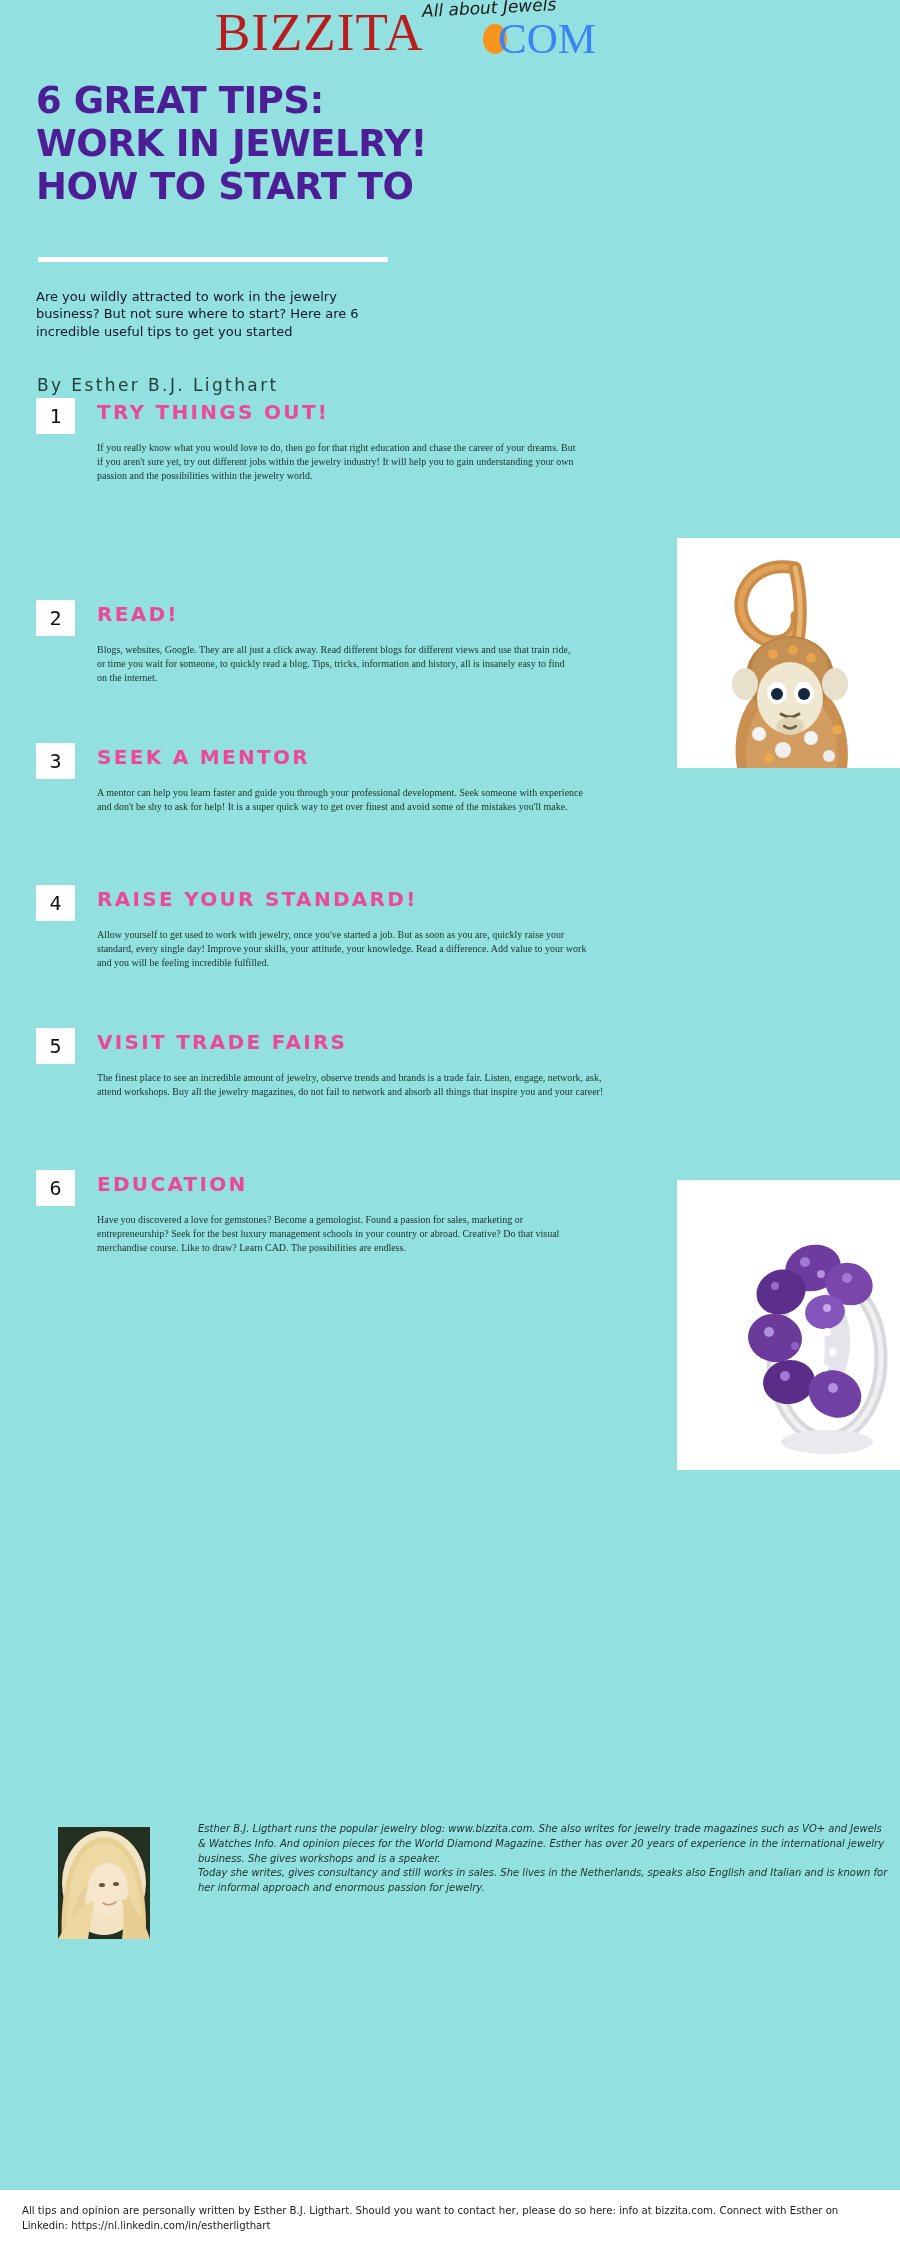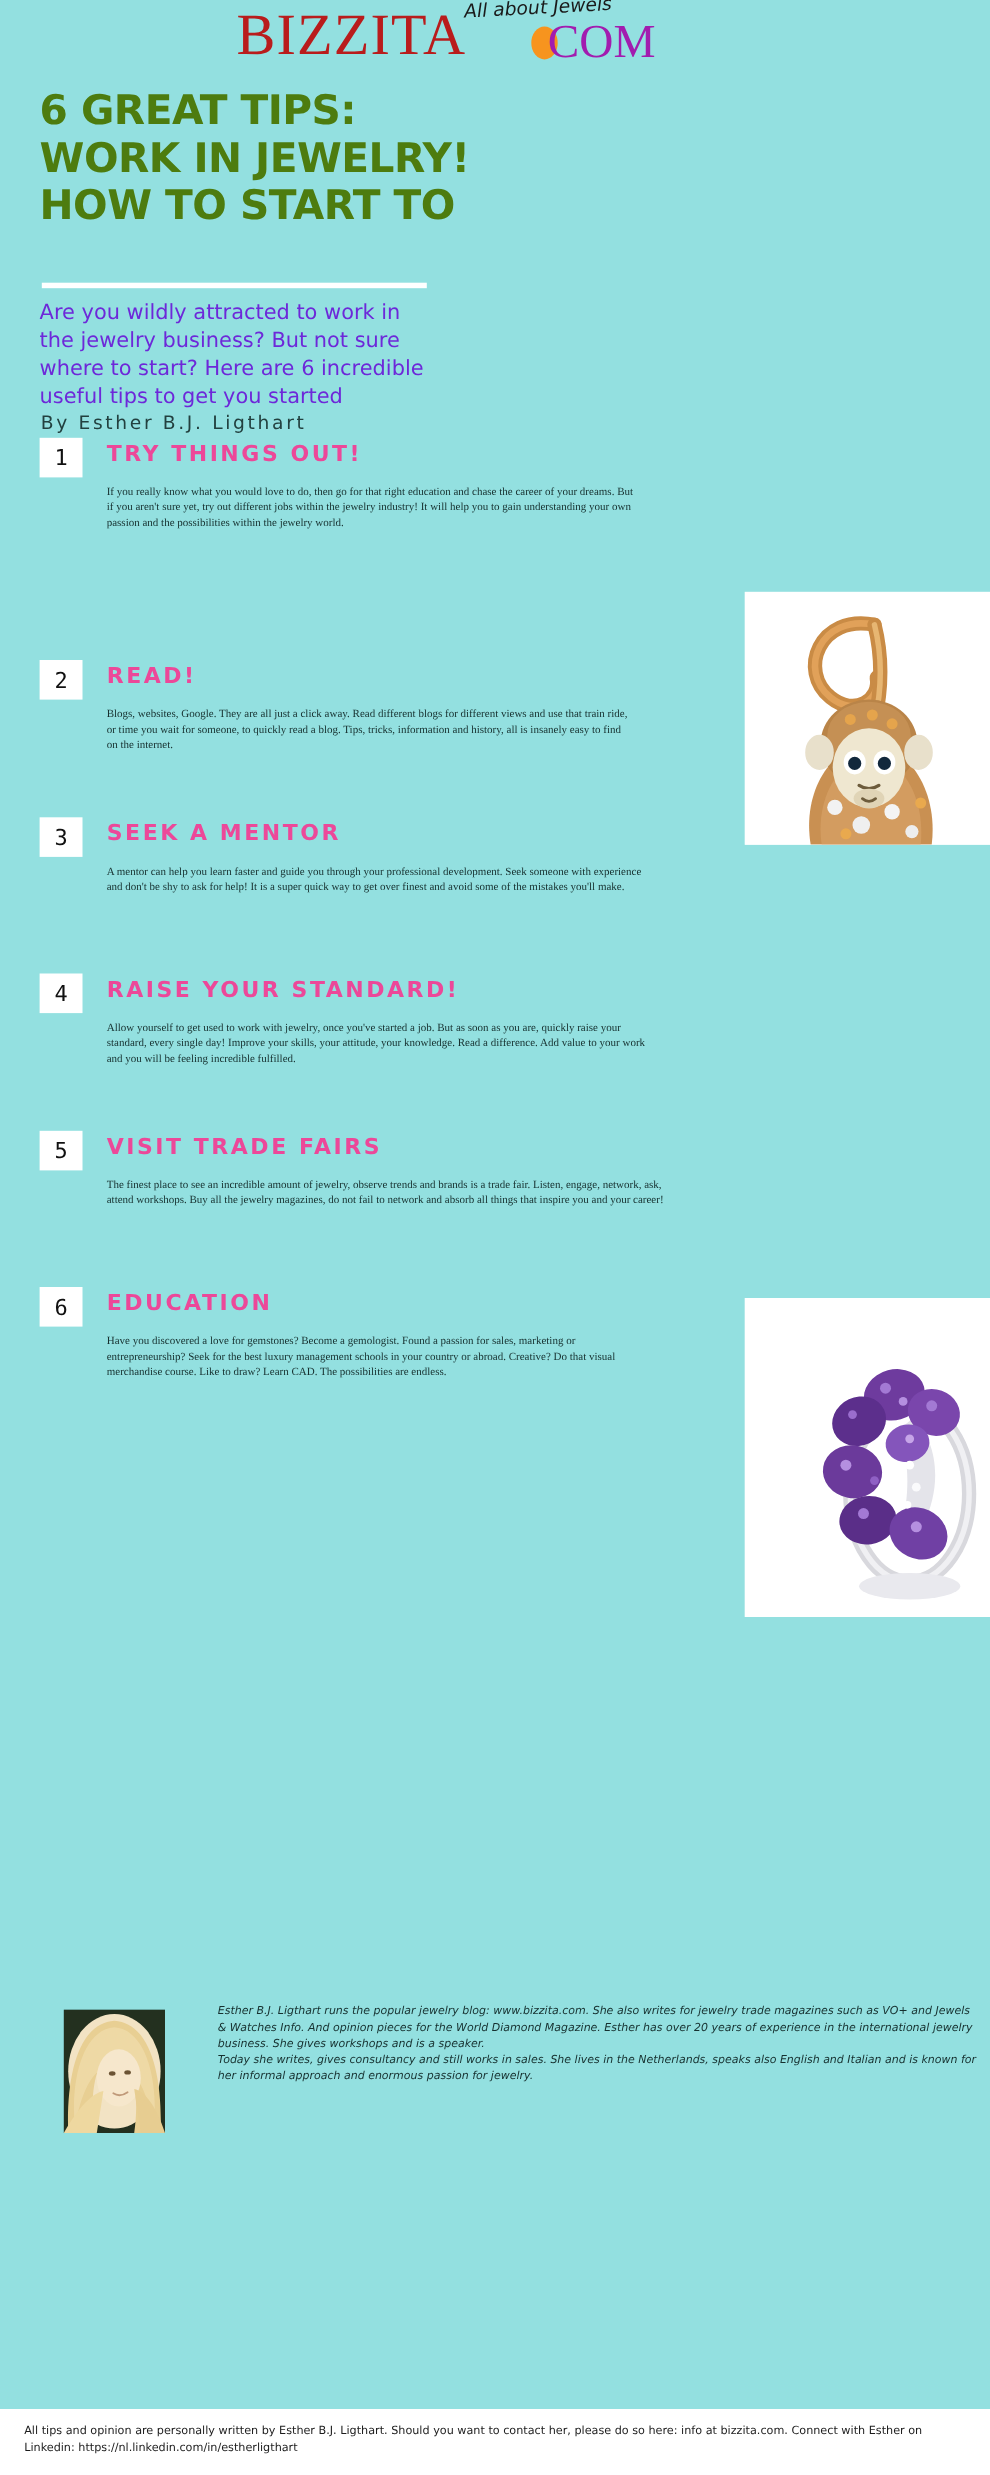--- a/index.html
+++ b/index.html
@@ -58,21 +58,21 @@
     background: #f7941e;
     border-radius: 50%;
   }
   .logo-com {
     position: absolute;
     left: 283px;
     top: 13px;
     font-family: "Liberation Serif", serif;
     font-size: 43px;
     letter-spacing: 0px;
-    color: #a21caf;
+    color: #3b82f6;
     line-height: 1;
   }
   .logo-tagline {
     position: absolute;
     left: 207px;
     top: -3px;
     font-family: "DejaVu Sans", sans-serif;
     font-size: 17px;
     font-style: italic;
     color: #1a1a1a;
@@ -85,44 +85,44 @@
   .main-title {
     position: absolute;
     left: 36px;
     top: 80px;
     width: 620px;
     font-family: "DejaVu Sans", sans-serif;
     font-weight: bold;
     font-size: 37px;
     line-height: 1.16;
     letter-spacing: -0.5px;
-    color: #4d7c0f;
+    color: #4c1d95;
     text-transform: uppercase;
   }
   .main-title .tl { display: block; }
 
   .divider {
     position: absolute;
     left: 38px;
     top: 257px;
     width: 350px;
     height: 5px;
     background: #ffffff;
   }
 
   
   .intro {
     position: absolute;
     left: 36px;
-    top: 272px;
+    top: 288px;
     width: 360px;
     font-family: "DejaVu Sans", sans-serif;
-    font-size: 19px;
+    font-size: 13px;
     line-height: 1.34;
-    color: #6d28d9;
+    color: #0f172a;
   }
 
   .byline {
     position: absolute;
     left: 37px;
     top: 375px;
     font-family: "DejaVu Sans", sans-serif;
     font-size: 17px;
     letter-spacing: 2.4px;
     color: #22403f;

